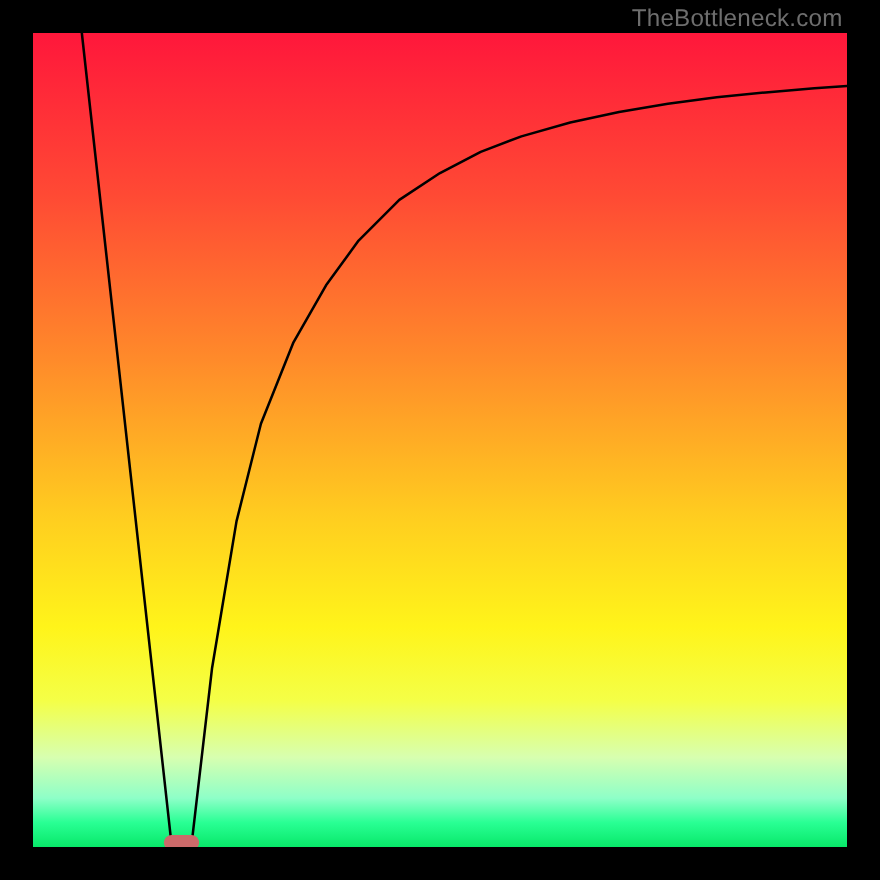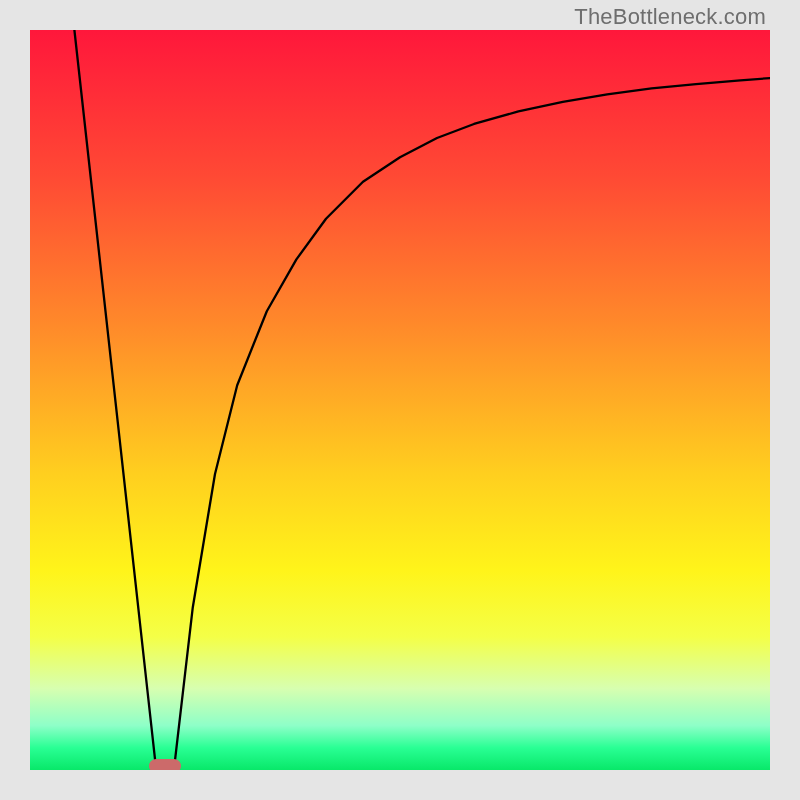--- a/index.html
+++ b/index.html
@@ -7,21 +7,21 @@
     padding: 0;
     width: 800px;
     height: 800px;
     overflow: hidden;
     font-family: Arial, Helvetica, sans-serif;
   }
   .frame {
     position: relative;
     width: 800px;
     height: 800px;
-    background: #e5e5e5;
+    background: #000000;
     box-sizing: border-box;
   }
   .plot {
     position: absolute;
     left: 30px;
     top: 30px;
     width: 740px;
     height: 740px;
     overflow: hidden;
   }

